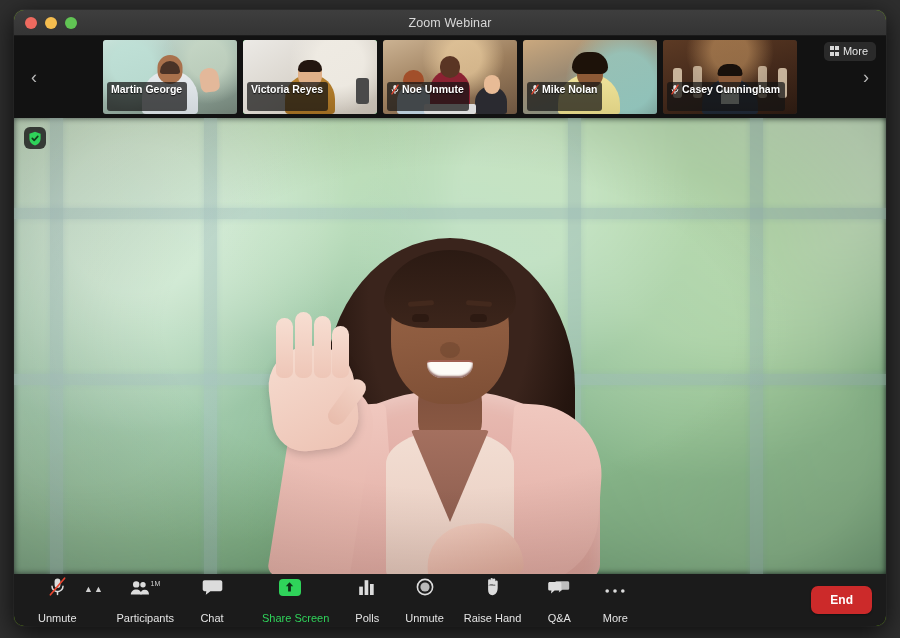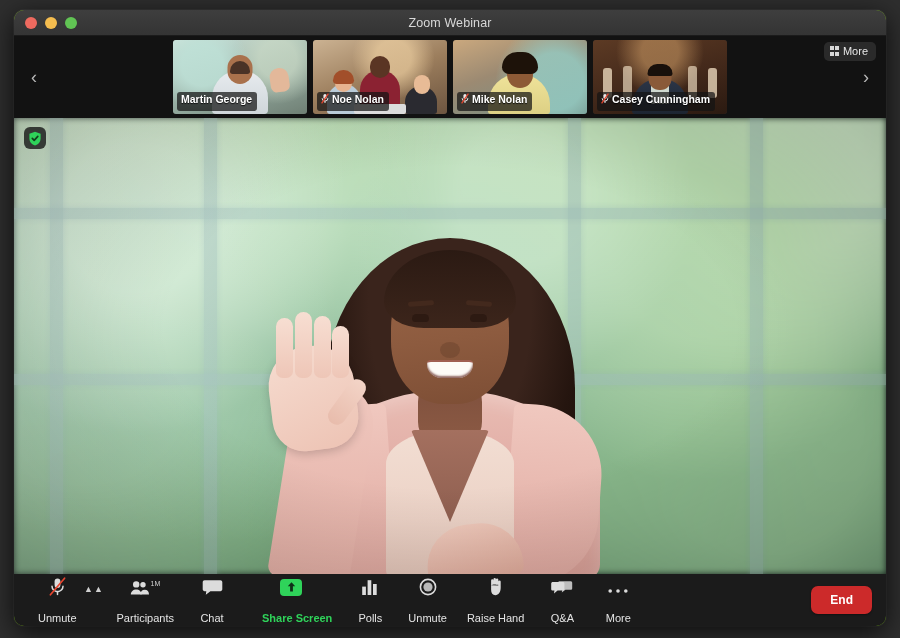--- a/index.html
+++ b/index.html
@@ -75,24 +75,24 @@
     overflow: hidden;
     flex: 0 0 134px;
     background: #2a2a2a;
     cursor: pointer;
   }
   .thumb.active { outline: 2.5px solid #2fd35a; outline-offset: -2px; }
   .thumb .scene { position: absolute; inset: 0; }
   .thumb .namechip {
     position: absolute; left: 4px; bottom: 3px;
     max-width: 124px;
-    display: flex; align-items: flex-start; gap: 3px;
+    display: flex; align-items: center; gap: 3px;
     background: rgba(20,20,20,.72);
     border-radius: 3px;
-    padding: 1px 5px 6px 4px;
+    padding: 1px 5px 16px 4px;
     font-size: 10.5px; font-weight: bold; color: #fff;
     white-space: nowrap; overflow: hidden;
     text-shadow: 0 1px 1px rgba(0,0,0,.8);
   }
   .mini-mute {
     width: 8px; height: 11px; flex: 0 0 8px;
     position: relative;
   }
   .mini-mute svg { display: block; }
 
@@ -290,21 +290,21 @@
   .tb-item {
     position: relative;
     min-width: 56px;
     padding: 0 10px;
     display: flex; flex-direction: column; align-items: center; justify-content: center;
     gap: 17px; cursor: pointer;
     color: #e2e2e2;
   }
   .tb-ico { height: 19px; display: flex; align-items: flex-end; justify-content: center; }
   .tb-label { font-size: 11px; line-height: 1; white-space: nowrap; color: #e4e4e4; }
-  .tb-item.share .tb-label { color: #2fd35a; font-weight: bold; padding-left: 12px; }
+  .tb-item.share .tb-label { color: #2fd35a; font-weight: normal; padding-left: 12px; }
   .caret {
     width: 12px; height: 18px;
     display: flex; align-items: center; justify-content: center;
     color: #cfcfcf; font-size: 9px; cursor: pointer;
     margin-left: -4px; margin-right: 2px;
     align-self: flex-start; padding-top: 6px;
   }
   .end-btn {
     background: #cc2a2a; color: #fff;
     font-size: 12px; font-weight: bold;
@@ -346,20 +346,34 @@
             <div style="position:absolute;left:50%;transform:translateX(-50%);bottom:0;width:56px;height:44px;background:linear-gradient(180deg,#e8ecef,#cfd6da);border-radius:28px 28px 4px 4px;"></div>
             <div style="position:absolute;left:50%;transform:translateX(-50%);bottom:30px;width:25px;height:29px;background:#a9714c;border-radius:13px;"></div>
             <div style="position:absolute;left:50%;transform:translateX(-50%);bottom:40px;width:20px;height:13px;background:#4a3226;border-radius:11px 11px 3px 3px;"></div>
             <div style="position:absolute;right:18px;bottom:22px;width:19px;height:24px;background:#e3b89a;border-radius:9px 9px 6px 6px;transform:rotate(-8deg);"></div>
           </div>
           <div class="namechip">
             <span>Martin George</span>
           </div>
         </div>
 
+        <div class="thumb active">
+          <div class="scene" style="background:
+                 radial-gradient(circle at 72% 30%, rgba(240,236,228,.9) 0 22%, transparent 46%),
+                 linear-gradient(150deg,#eceae6 0%,#d9d4cc 50%,#bfb7ac 100%);">
+            <div style="position:absolute;left:50%;transform:translateX(-50%);bottom:0;width:50px;height:40px;background:linear-gradient(180deg,#b8822e,#9c6b22);border-radius:25px 25px 4px 4px;"></div>
+            <div style="position:absolute;left:50%;transform:translateX(-50%);bottom:26px;width:24px;height:28px;background:#e0b088;border-radius:12px;"></div>
+            <div style="position:absolute;left:50%;transform:translateX(-50%);bottom:22px;width:44px;height:46px;background:#20150f;border-radius:22px 22px 14px 14px;z-index:-1;"></div>
+            <div style="position:absolute;left:50%;transform:translateX(-50%);bottom:42px;width:24px;height:12px;background:#231610;border-radius:12px 12px 3px 3px;"></div>
+            <div style="position:absolute;right:8px;bottom:10px;width:13px;height:26px;background:#4a4a4a;border-radius:3px;"></div>
+          </div>
+          <div class="namechip">
+            <span>Victoria Reyes</span>
+          </div>
+        </div>
 
         <div class="thumb">
           <div class="scene" style="background:
                  radial-gradient(circle at 60% 24%, rgba(236,206,160,.7) 0 18%, transparent 42%),
                  linear-gradient(160deg,#cbb292 0%,#9c7e5d 50%,#6d5540 100%);">
             <div style="position:absolute;left:14px;bottom:0;width:34px;height:30px;background:#b9cbd8;border-radius:17px 17px 3px 3px;"></div>
             <div style="position:absolute;left:22px;bottom:22px;width:17px;height:20px;background:#e6b38f;border-radius:9px;"></div>
             <div style="position:absolute;left:20px;bottom:30px;width:21px;height:14px;background:#a24f2a;border-radius:11px 11px 4px 4px;"></div>
             <div style="position:absolute;left:50%;margin-left:-20px;bottom:4px;width:40px;height:40px;background:#8b2232;border-radius:20px 20px 3px 3px;"></div>
             <div style="position:absolute;left:50%;margin-left:-10px;bottom:36px;width:20px;height:22px;background:#5a3524;border-radius:10px;"></div>
@@ -369,21 +383,21 @@
           </div>
           <div class="namechip">
             <span class="mini-mute">
               <svg width="8" height="11" viewBox="0 0 8 11">
                   <rect x="2.4" y="1" width="3.2" height="5.2" rx="1.6" fill="#e8e8e8"></rect>
                   <path d="M1.1 5.2a2.9 2.9 0 0 0 5.8 0" stroke="#e8e8e8" stroke-width="1" fill="none"></path>
                   <line x1="4" y1="8.1" x2="4" y2="10" stroke="#e8e8e8" stroke-width="1"></line>
                   <line x1="0.6" y1="10.3" x2="7.4" y2="0.7" stroke="#e8452f" stroke-width="1.2"></line>
                 </svg>
             </span>
-            <span>Noe Nolan</span>
+            <span>Noe Unmute</span>
           </div>
         </div>
 
         <div class="thumb">
           <div class="scene" style="background:
                  radial-gradient(circle at 76% 56%, rgba(150,206,198,.8) 0 26%, transparent 54%),
                  linear-gradient(160deg,#caa87e 0%,#9c8a72 40%,#6f8f88 100%);">
             <div style="position:absolute;left:50%;margin-left:-32px;bottom:0;width:62px;height:40px;background:linear-gradient(180deg,#efe39a,#ddd084);border-radius:30px 30px 3px 3px;"></div>
             <div style="position:absolute;left:50%;margin-left:-13px;bottom:26px;width:26px;height:28px;background:#8d5a36;border-radius:13px;"></div>
             <div style="position:absolute;left:50%;margin-left:-18px;bottom:40px;width:36px;height:22px;background:#1d1209;border-radius:18px 18px 8px 8px;"></div>

